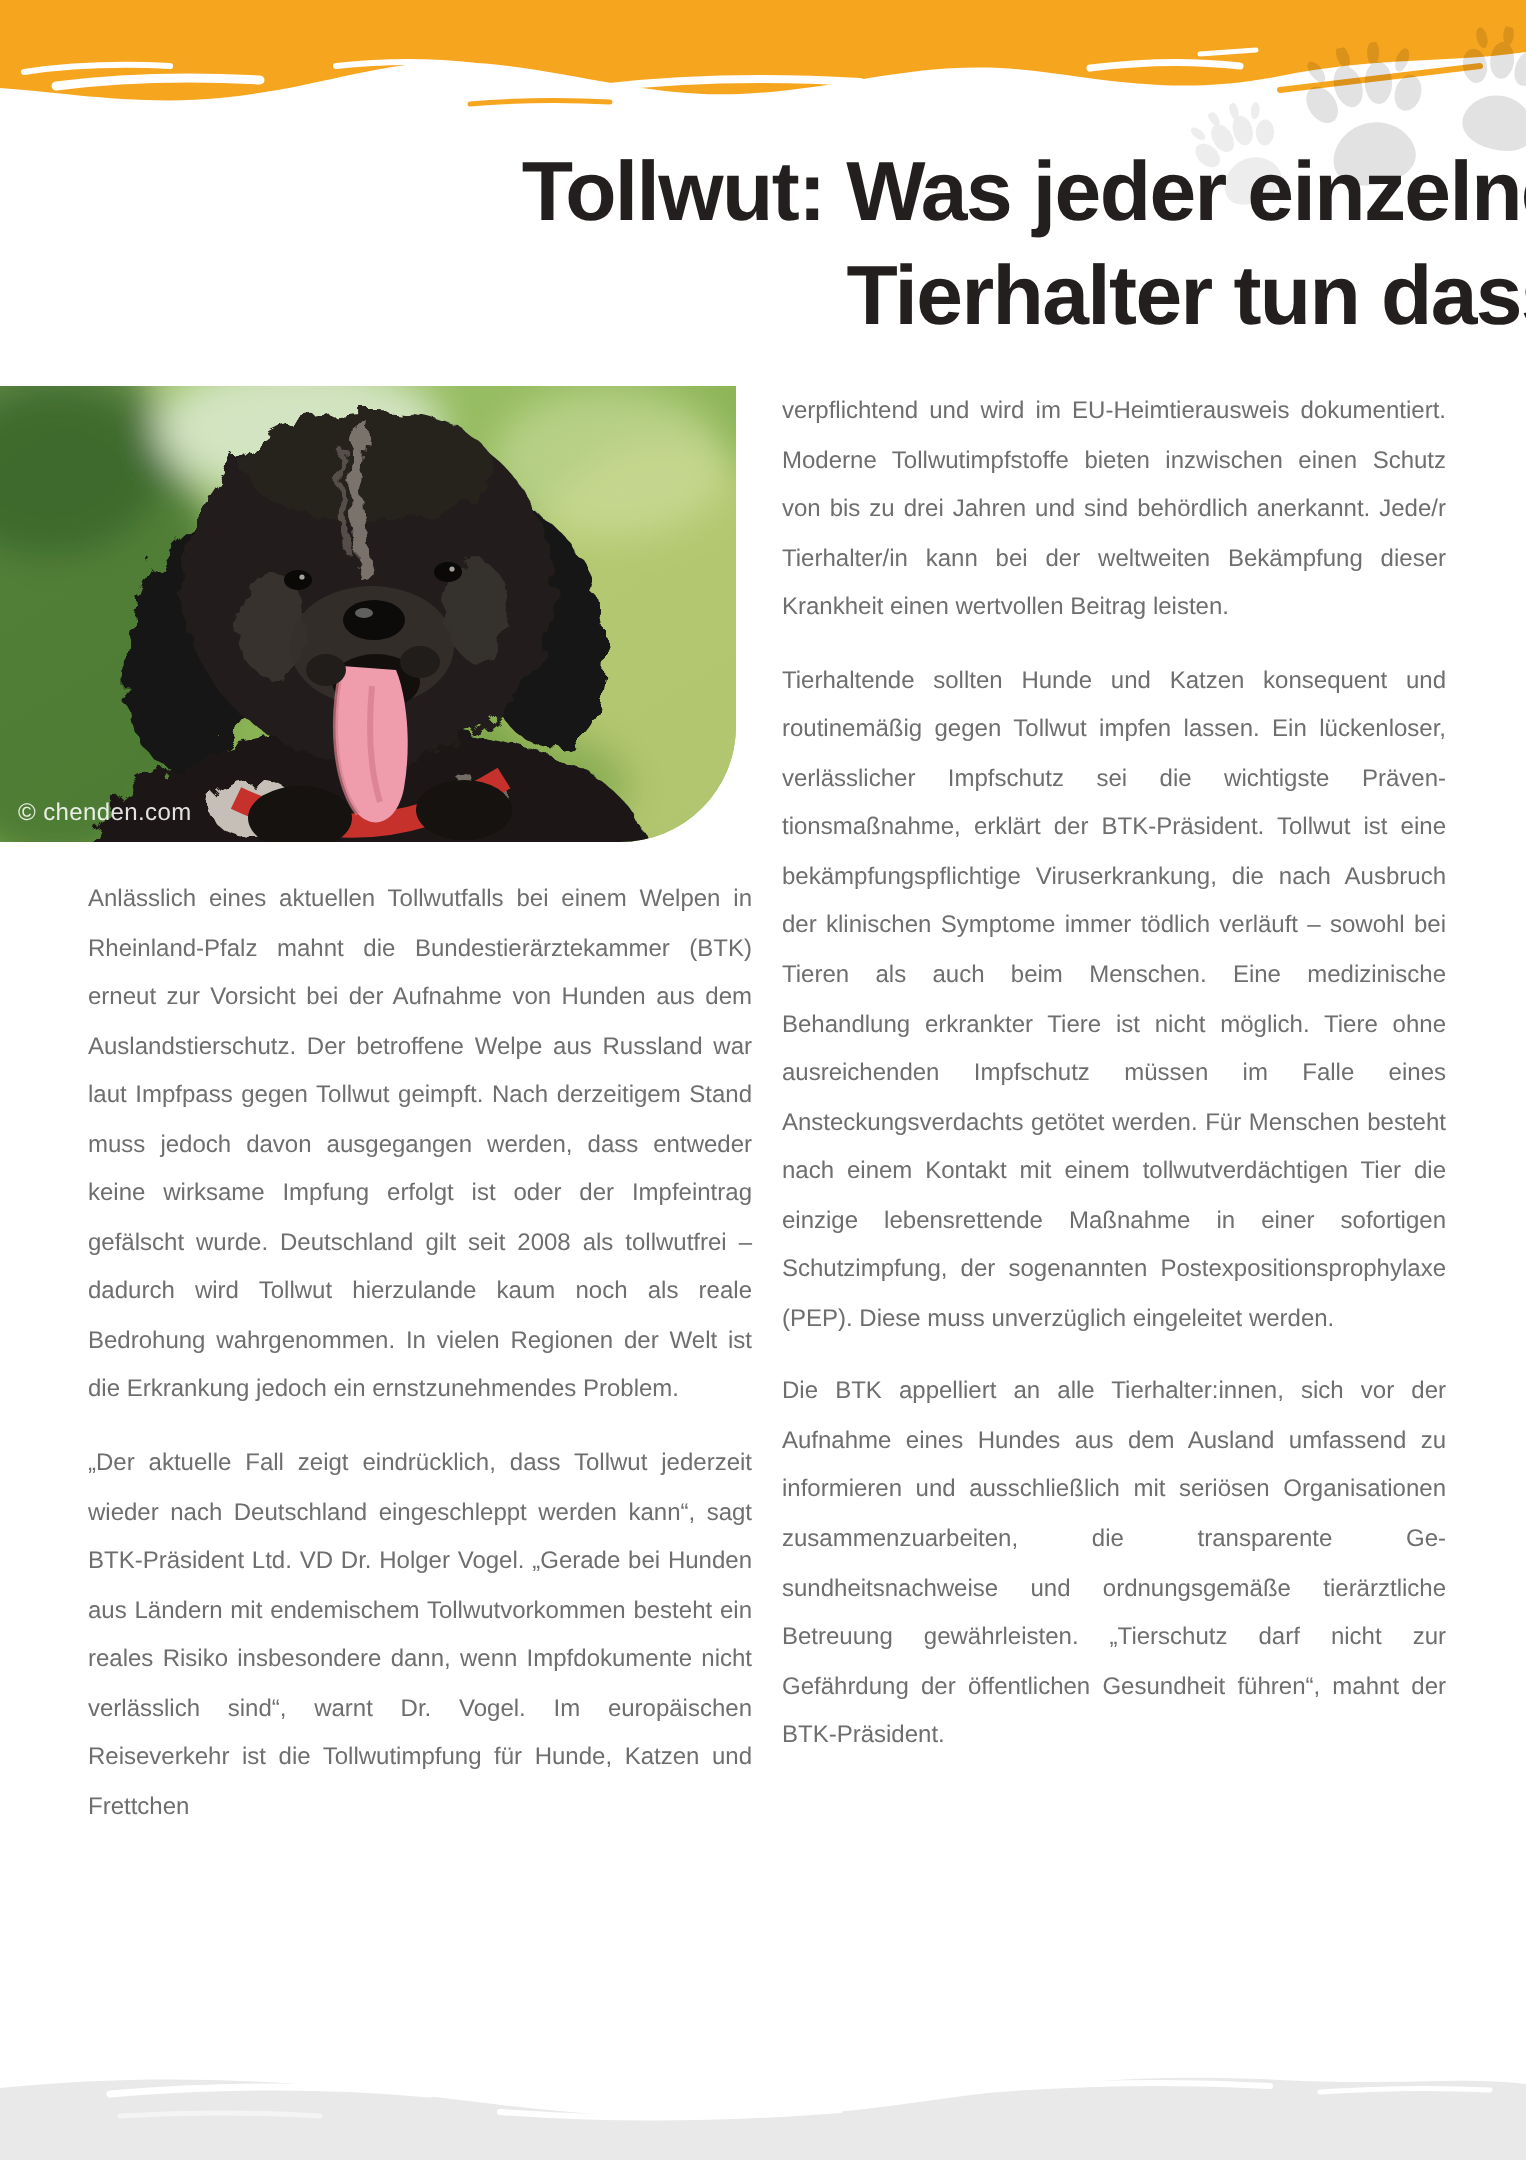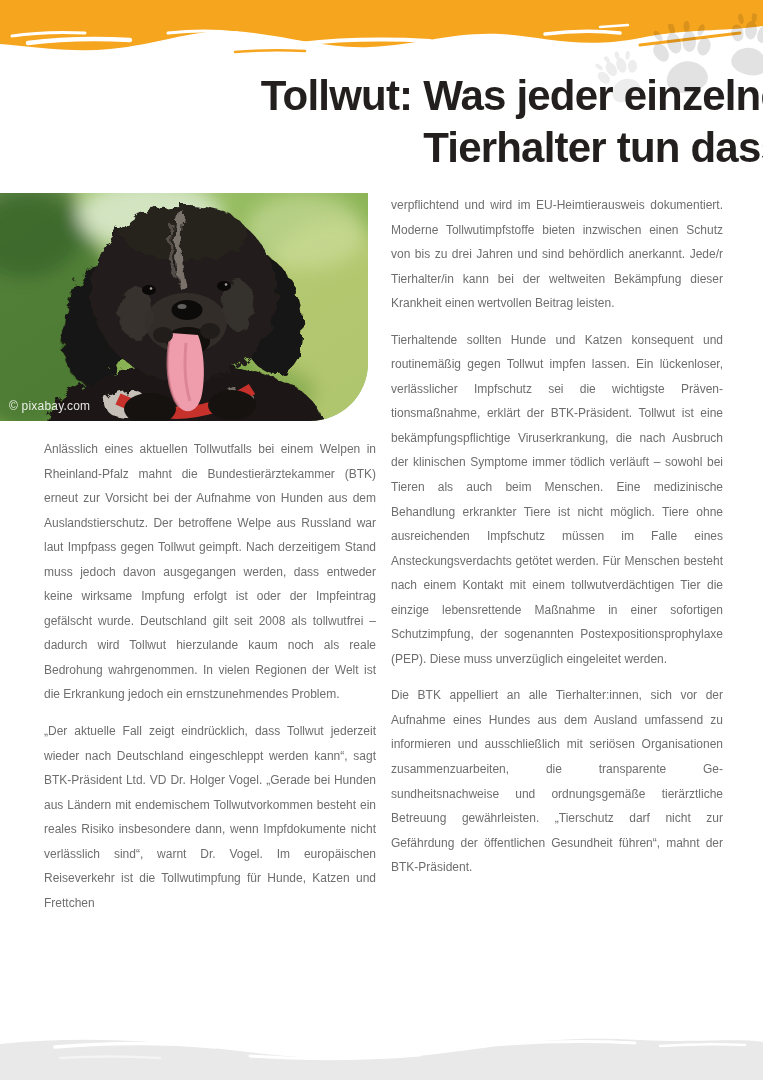--- a/index.html
+++ b/index.html
@@ -156,21 +156,21 @@
       <ellipse cx="182" cy="113.5" rx="4.5" ry="2.5" fill="#ffffff" opacity="0.35"></ellipse>
       <ellipse cx="188" cy="148" rx="22" ry="14" fill="#120f0d"></ellipse>
 
       <path d="M171,140 C165,168 167,198 179,214 C188,223 199,217 202,201 C206,178 203,154 198,142 Z" fill="#ef9dad"></path>
       <path d="M186,150 C184,172 185,192 190,208" stroke="#d77f90" stroke-width="3" fill="none" opacity="0.8"></path>
       <path d="M171,140 C165,168 167,198 179,214" stroke="#d9808f" stroke-width="2.5" fill="none" opacity="0.7"></path>
 
       <ellipse cx="163" cy="142" rx="10" ry="8" fill="#211d1a"></ellipse>
       <ellipse cx="210" cy="138" rx="10" ry="8" fill="#211d1a"></ellipse>
     </svg>
-    <figcaption class="photo-credit">© pixabay.com</figcaption>
+    <figcaption class="photo-credit">© chenden.com</figcaption>
   </figure>
 
   <div class="col col-left">
     <p>Anlässlich eines aktuellen Tollwutfalls bei einem Welpen in Rheinland-Pfalz mahnt die Bundestierärztekammer (BTK) erneut zur Vorsicht bei der Aufnahme von Hunden aus dem Auslandstierschutz. Der betroffene Welpe aus Russland war laut Impfpass gegen Tollwut geimpft. Nach derzeitigem Stand muss jedoch davon ausgegangen werden, dass entweder keine wirksame Impfung er­folgt ist oder der Impfeintrag gefälscht wur­de. Deutschland gilt seit 2008 als tollwutfrei – dadurch wird Tollwut hierzulande kaum noch als reale Bedrohung wahrgenommen. In vielen Regionen der Welt ist die Erkran­kung jedoch ein ernstzunehmendes Problem.</p>
     <p>„Der aktuelle Fall zeigt eindrücklich, dass Tollwut jederzeit wieder nach Deutschland eingeschleppt werden kann“, sagt BTK-Präsident Ltd. VD Dr. Holger Vogel. „Gerade bei Hunden aus Ländern mit endemischem Tollwutvorkommen besteht ein reales Risiko insbesondere dann, wenn Impfdokumente nicht verlässlich sind“, warnt Dr. Vogel. Im europäischen Reiseverkehr ist die Tollwut­impfung für Hunde, Katzen und Frettchen</p>
   </div>
 
   <div class="col col-right">
     <p>verpflichtend und wird im EU-Heimtier­ausweis dokumentiert. Moderne Tollwut­impfstoffe bieten inzwischen einen Schutz von bis zu drei Jahren und sind behördlich anerkannt. Jede/r Tierhalter/in kann bei der weltweiten Bekämpfung dieser Krankheit einen wertvollen Beitrag leisten.</p>
     <p>Tierhaltende sollten Hunde und Katzen konsequent und routinemäßig gegen Toll­wut impfen lassen. Ein lückenloser, verläss­licher Impfschutz sei die wichtigste Präven­tionsmaßnahme, erklärt der BTK-Präsident. Tollwut ist eine bekämpfungspflichtige Vi­ruserkrankung, die nach Ausbruch der kli­nischen Symptome immer tödlich verläuft – sowohl bei Tieren als auch beim Menschen. Eine medizinische Behandlung erkrankter Tiere ist nicht möglich. Tiere ohne ausrei­chenden Impfschutz müssen im Falle eines Ansteckungsverdachts getötet werden. Für Menschen besteht nach einem Kontakt mit einem tollwutverdächtigen Tier die einzige lebensrettende Maßnahme in einer soforti­gen Schutzimpfung, der sogenannten Post­expositionsprophylaxe (PEP). Diese muss unverzüglich eingeleitet werden.</p>

